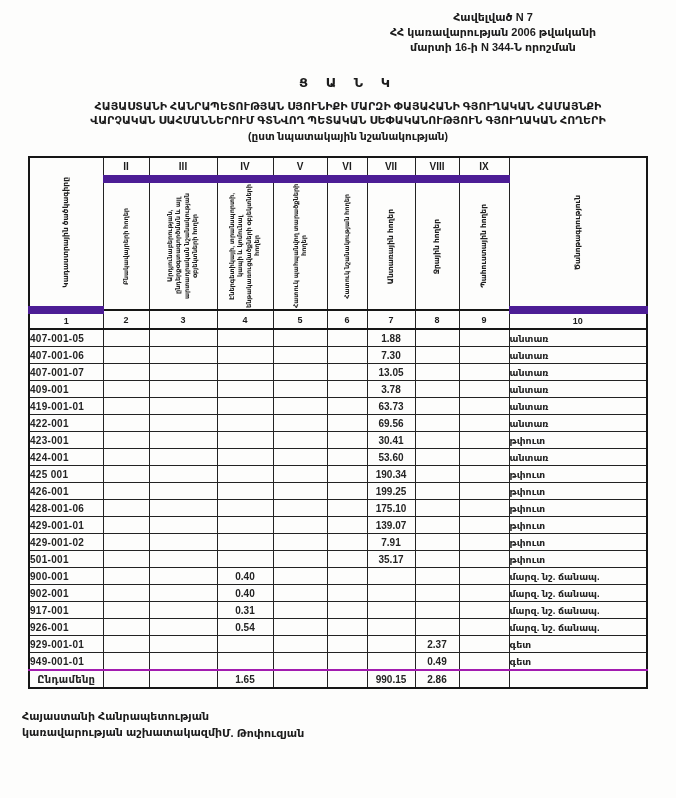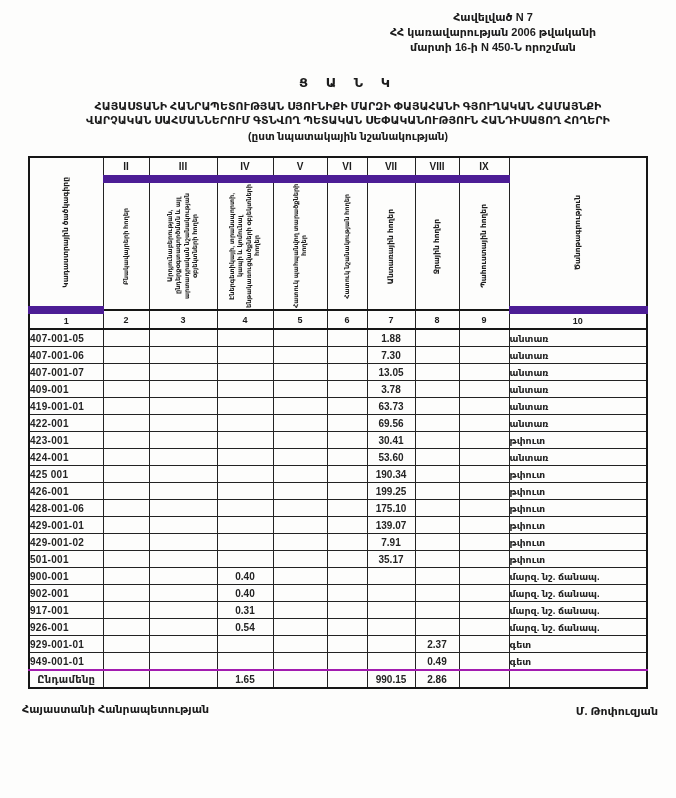--- a/index.html
+++ b/index.html
@@ -36,42 +36,41 @@
   .rot.big{font-size:7.5px;}
   tr.colnum th{height:14px;font-size:9px;font-weight:bold;text-align:center;
     border-top:2px solid #161616;border-bottom:2px solid #161616;}
   tbody td{height:16px;font-size:10px;font-weight:bold;color:#242424;}
   td.code{text-align:left;padding-left:4px;letter-spacing:0.3px;}
   td.val{text-align:center;}
   td.note{text-align:left;padding-left:5px;font-size:9.5px;}
   tr.total-row td{border-top:2px solid #a21caf;}
   tr.total-row td.code{text-align:center;padding-left:0;}
   .footer{
-    display:flex;justify-content:space-between;align-items:flex-end;
-    margin:13px 14px 0 22px;
-    gap:17px;
+    display:flex;justify-content:flex-start;align-items:flex-end;
+    margin:20px 14px 0 22px;
   }
   .footer-left div{font-size:11px;font-weight:bold;line-height:1.4;}
   .signature{font-size:11px;font-weight:bold;margin-right:4px;}
 </style>
 </head>
 <body>
 
 <div class="page">
 
   <div class="appendix">
     <div>Հավելված N 7</div>
     <div>ՀՀ կառավարության 2006 թվականի</div>
-    <div>մարտի 16-ի N 450-Ն որոշման</div>
+    <div>մարտի 16-ի N 344-Ն որոշման</div>
   </div>
 
   <div class="title-block">
     <div class="doc-heading">Ց Ա Ն Կ</div>
     <div class="title-line">ՀԱՅԱՍՏԱՆԻ ՀԱՆՐԱՊԵՏՈՒԹՅԱՆ ՍՅՈՒՆԻՔԻ ՄԱՐԶԻ ՓԱՅԱՀԱՆԻ ԳՅՈՒՂԱԿԱՆ ՀԱՄԱՅՆՔԻ</div>
-    <div class="title-line">ՎԱՐՉԱԿԱՆ ՍԱՀՄԱՆՆԵՐՈՒՄ ԳՏՆՎՈՂ ՊԵՏԱԿԱՆ ՍԵՓԱԿԱՆՈՒԹՅՈՒՆ ՀԱՆԴԻՍԱՑՈՂ ՀՈՂԵՐԻ</div>
+    <div class="title-line">ՎԱՐՉԱԿԱՆ ՍԱՀՄԱՆՆԵՐՈՒՄ ԳՏՆՎՈՂ ՊԵՏԱԿԱՆ ՍԵՓԱԿԱՆՈՒԹՅՈՒՆ ԳՅՈՒՂԱԿԱՆ ՀՈՂԵՐԻ</div>
     <div class="title-sub">(ըստ նպատակային նշանակության)</div>
   </div>
 
   <table class="land">
     <colgroup>
       <col style="width:74px">
         <col style="width:46px">
         <col style="width:68px">
       <col style="width:56px">
         <col style="width:54px">
@@ -389,17 +388,18 @@
           <td class="val">2.86</td>
           <td class="val"></td>
           <td class="note"></td>
         </tr>
       </tbody>
   </table>
 
   <div class="footer">
     <div class="footer-left">
       <div>Հայաստանի Հանրապետության</div>
+      <div>կառավարության աշխատակազմի</div>
     </div>
     <div class="signature">Մ. Թոփուզյան</div>
   </div>
 
 </div>
 
 </body></html>

